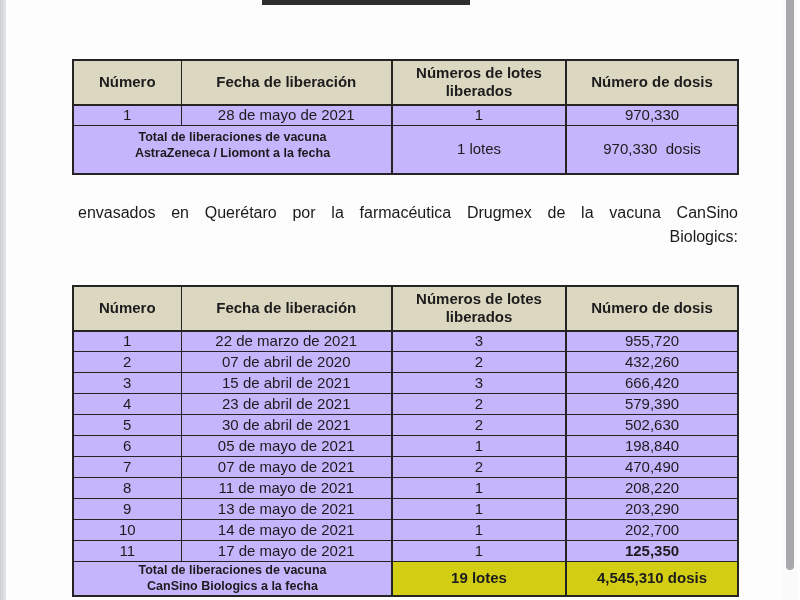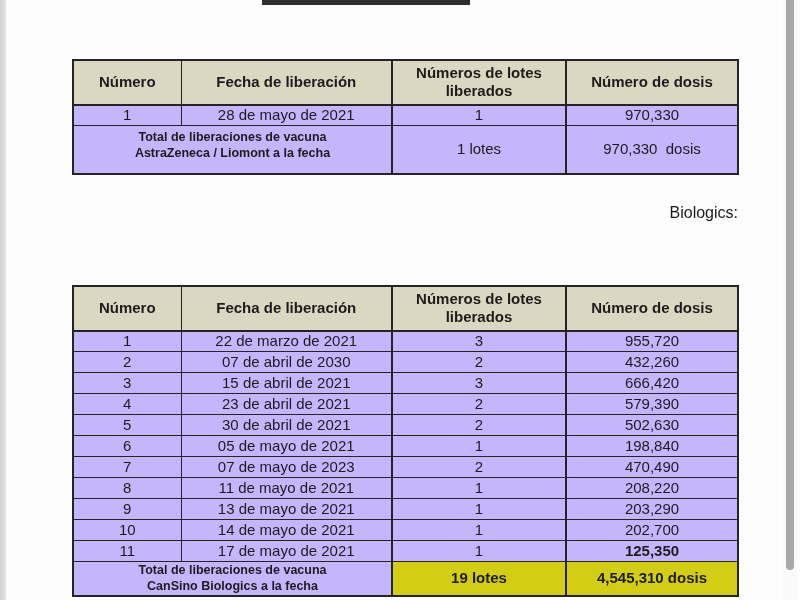--- a/index.html
+++ b/index.html
@@ -76,20 +76,21 @@
         <span style="display:block">Total de liberaciones de vacuna</span>
         <span style="display:block">AstraZeneca / Liomont a la fecha</span>
       </td>
       <td class="c-lots total-value">1 lotes</td>
       <td class="total-value">970,330&nbsp; dosis</td>
     </tr>
   </tbody>
     </table>
 
   <p class="intro">
+    <span class="jline">envasados en Querétaro por la farmacéutica Drugmex de la vacuna CanSino</span>
     <span class="lline">Biologics:</span>
   </p>
 
   <table class="doc-table" id="table-cansino">
     <colgroup>
         <col style="width:108px">
         <col style="width:211px">
         <col style="width:174px">
         <col style="width:172px">
       </colgroup>
@@ -101,21 +102,21 @@
       <th>Número de dosis</th>
     </tr>
     <tr class="h-data">
       <td>1</td>
       <td>22 de marzo de 2021</td>
       <td class="c-lots">3</td>
       <td>955,720</td>
     </tr>
     <tr class="h-data">
       <td>2</td>
-      <td>07 de abril de 2030</td>
+      <td>07 de abril de 2020</td>
       <td class="c-lots">2</td>
       <td>432,260</td>
     </tr>
     <tr class="h-data">
       <td>3</td>
       <td>15 de abril de 2021</td>
       <td class="c-lots">3</td>
       <td>666,420</td>
     </tr>
     <tr class="h-data">
@@ -131,21 +132,21 @@
       <td>502,630</td>
     </tr>
     <tr class="h-data">
       <td>6</td>
       <td>05 de mayo de 2021</td>
       <td class="c-lots">1</td>
       <td>198,840</td>
     </tr>
     <tr class="h-data">
       <td>7</td>
-      <td>07 de mayo de 2023</td>
+      <td>07 de mayo de 2021</td>
       <td class="c-lots">2</td>
       <td>470,490</td>
     </tr>
     <tr class="h-data">
       <td>8</td>
       <td>11 de mayo de 2021</td>
       <td class="c-lots">1</td>
       <td>208,220</td>
     </tr>
     <tr class="h-data">

